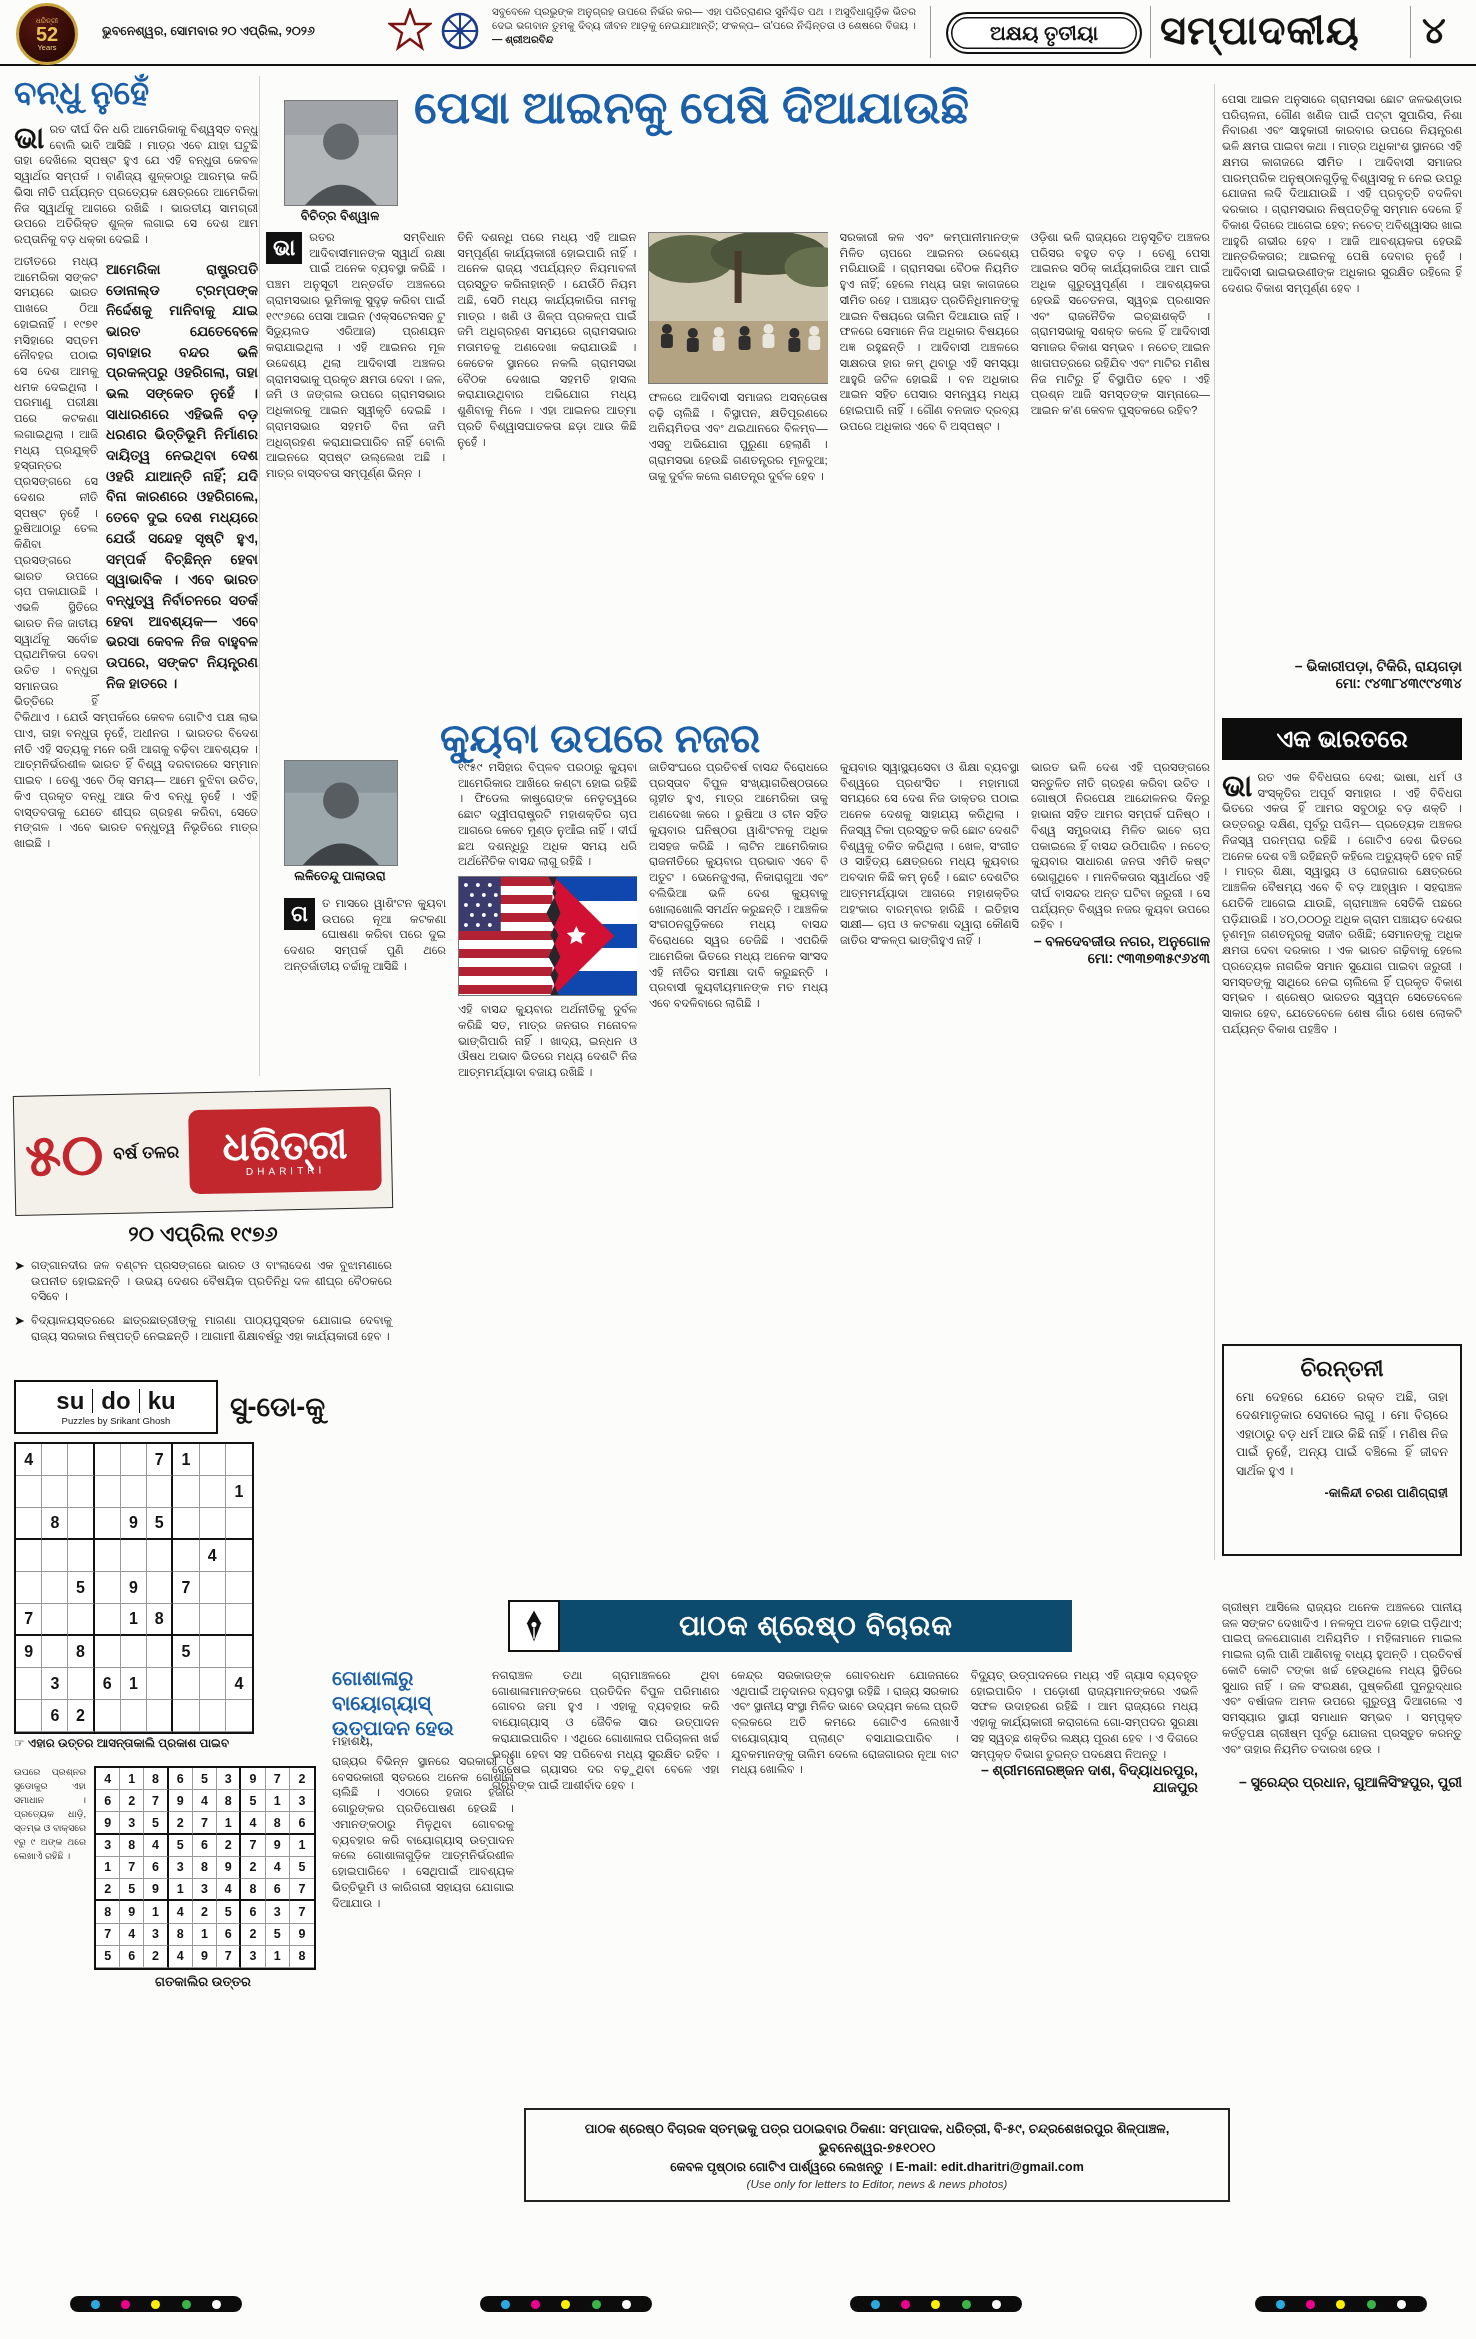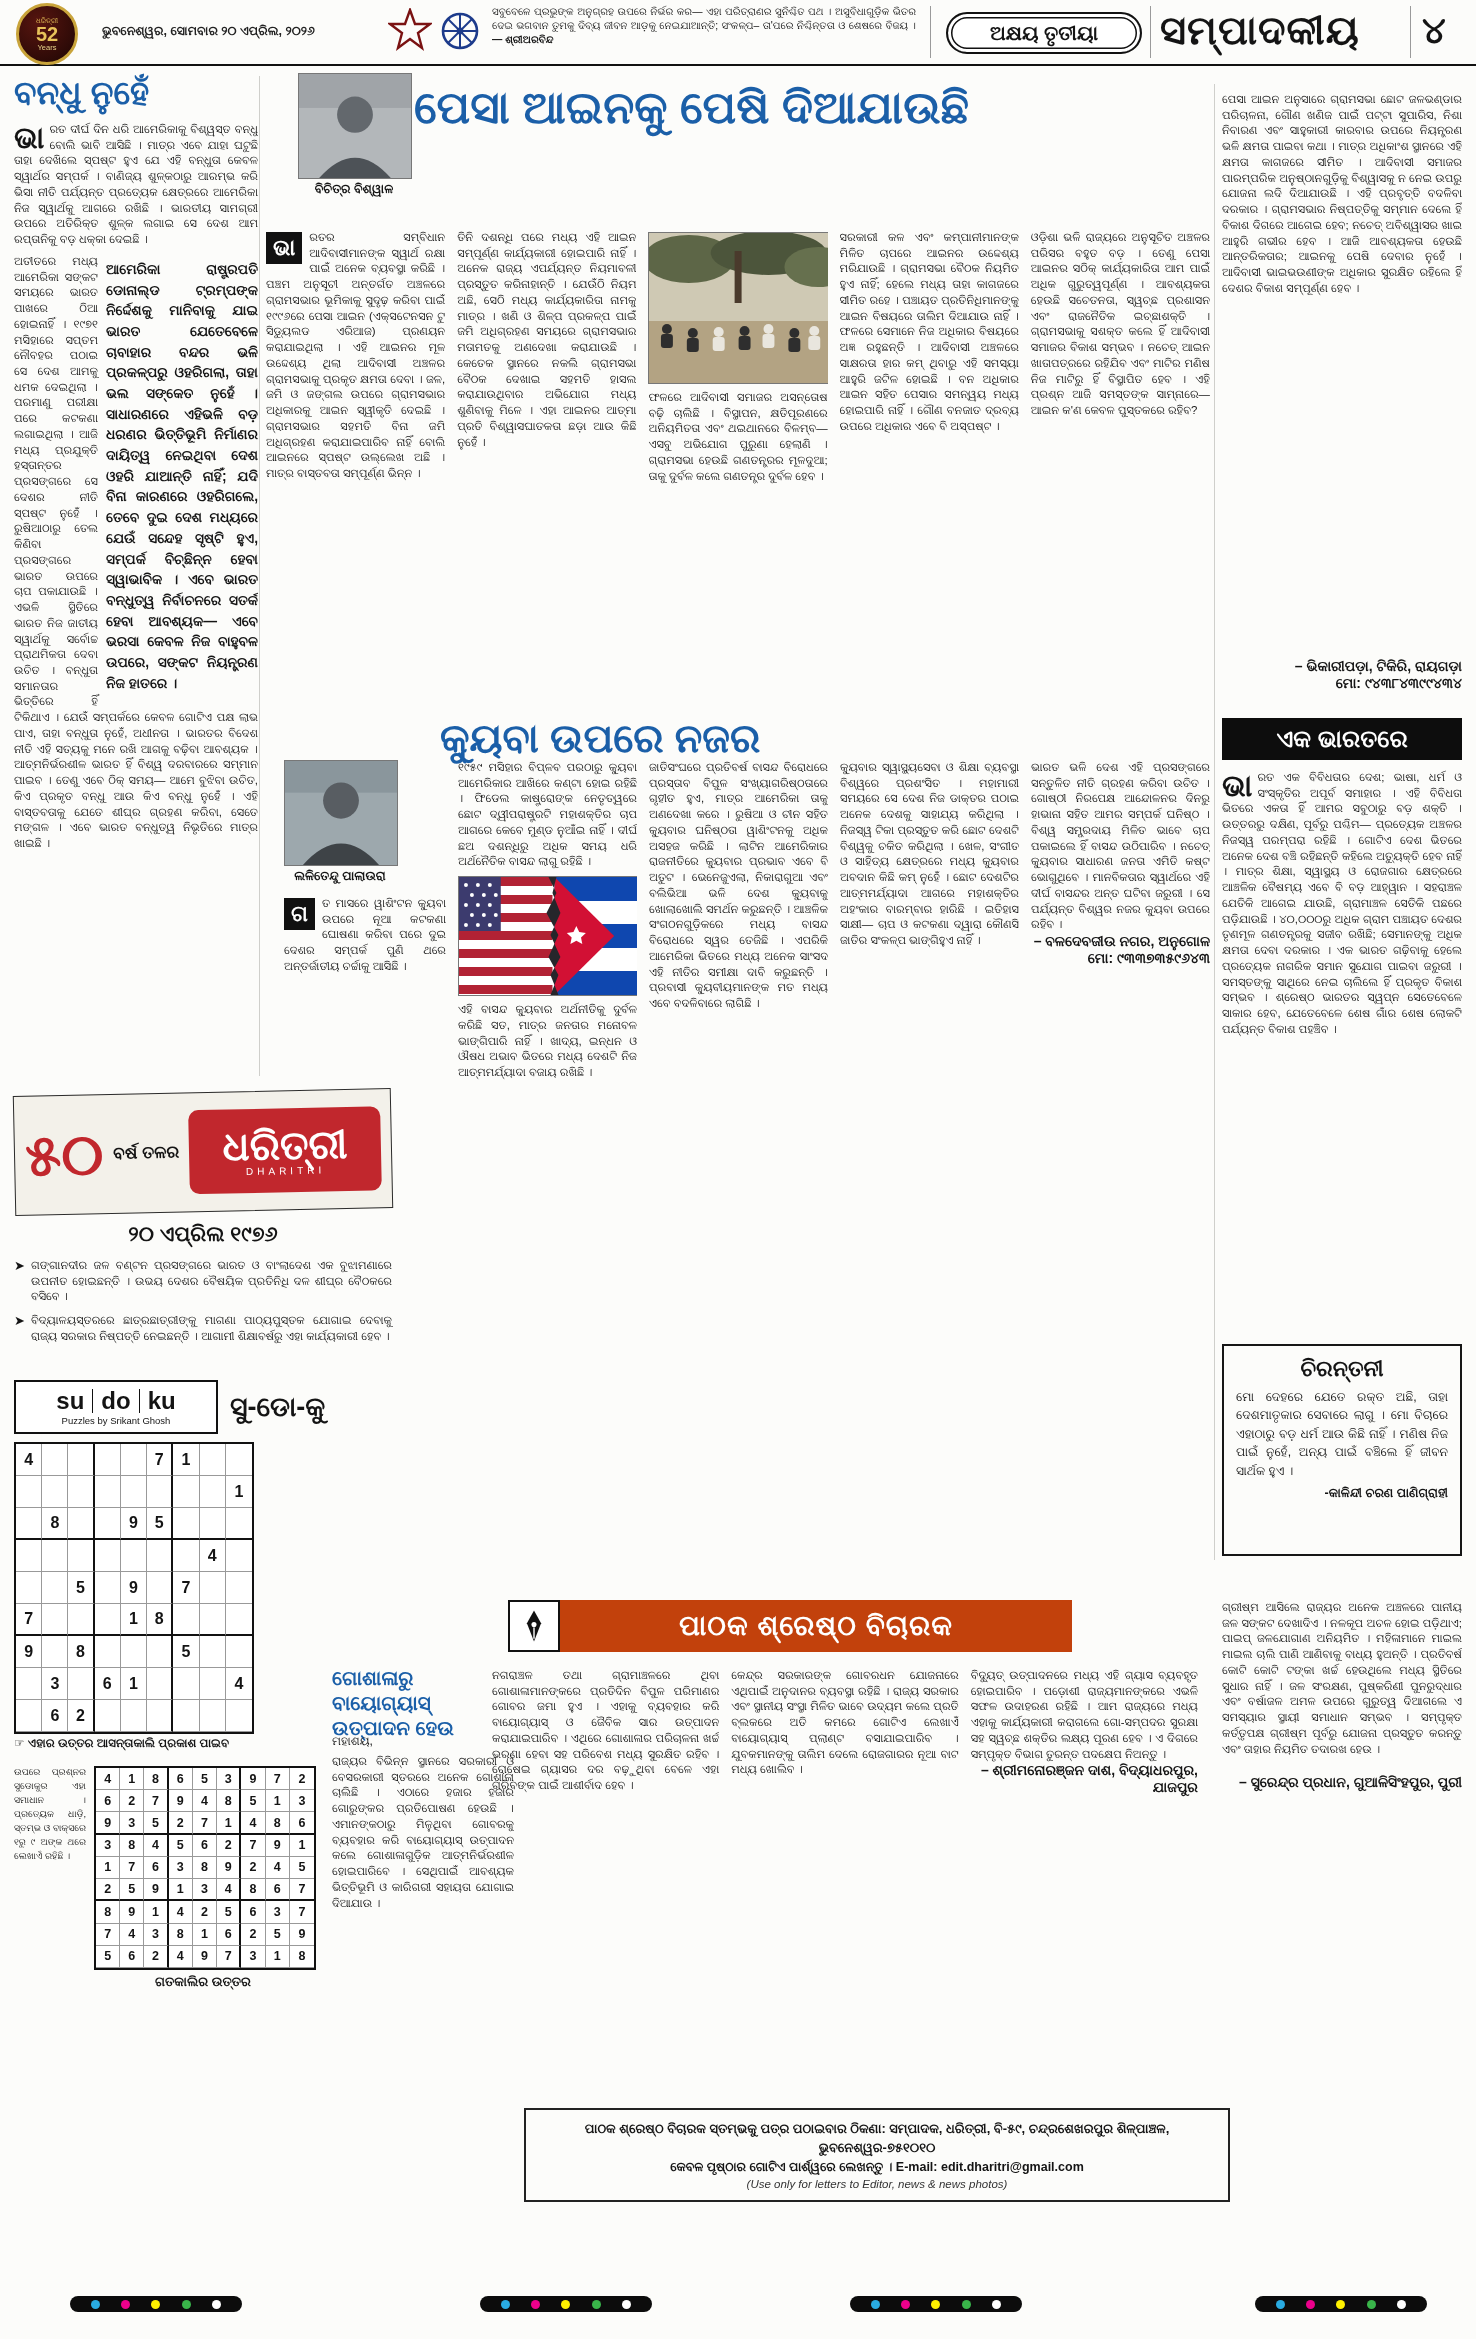--- a/index.html
+++ b/index.html
@@ -87,21 +87,21 @@
   #su-solution .su-cell{font-size:12.5px;}
   .su-cell:nth-child(9n){border-right:none;}
   .su-cell.br{border-right:2.2px solid #111;}
   .su-cell.bb{border-bottom:2.2px solid #111;}
   .su-note{left:14px;top:1736px;width:378px;font-size:11.8px;font-weight:bold;}
   .su-instr{left:14px;top:1766px;width:72px;height:200px;font-size:9.3px;line-height:1.5;text-align:justify;overflow:hidden;}
   .su-caption{left:94px;top:1974px;width:218px;text-align:center;font-size:13px;font-weight:bold;}
 
   
   .pen-box{left:508px;top:1600px;width:52px;height:52px;border:2px solid #111;background:#fff;display:flex;align-items:center;justify-content:center;box-sizing:border-box;}
-  .letters-banner{left:560px;top:1600px;width:512px;height:52px;background:#c2410c;color:#fff;display:flex;align-items:center;justify-content:center;
+  .letters-banner{left:560px;top:1600px;width:512px;height:52px;background:#0c4a6e;color:#fff;display:flex;align-items:center;justify-content:center;
     font-size:28px;font-weight:bold;letter-spacing:1px;}
   .letter-headline{left:332px;top:1666px;width:182px;font-size:20px;font-weight:bold;color:#1b5fa8;line-height:1.25;}
   .salutation{left:332px;top:1734px;font-size:12px;font-weight:normal;}
   .addr-box{left:524px;top:2108px;width:706px;border:2px solid #222;box-sizing:border-box;padding:10px 14px;text-align:center;background:#fcfcfa;}
   .addr1{font-size:13px;font-weight:bold;line-height:1.45;}
   .addr2{font-size:12.5px;font-weight:bold;line-height:1.5;}
   .addr3{font-size:11.5px;font-style:italic;color:#333;margin-top:2px;}
 
   
   .reg-strip{position:absolute;top:2296px;width:172px;height:16px;background:#0c0c0c;border-radius:8px;
@@ -159,21 +159,21 @@
 
   <div class="abs ed-title">ବନ୍ଧୁ ନୁହେଁ</div>
   <div class="abs ed-body clip">
     <p class="bt" style="margin:0 0 6px 0;">
       <span class="dropcap">ଭା</span><span>ରତ ଦୀର୍ଘ ଦିନ ଧରି ଆମେରିକାକୁ ବିଶ୍ୱସ୍ତ ବନ୍ଧୁ ବୋଲି ଭାବି ଆସିଛି । ମାତ୍ର ଏବେ ଯାହା ଘଟୁଛି ତାହା ଦେଖିଲେ ସ୍ପଷ୍ଟ ହୁଏ ଯେ ଏହି ବନ୍ଧୁତା କେବଳ ସ୍ୱାର୍ଥର ସମ୍ପର୍କ । ବାଣିଜ୍ୟ ଶୁଳ୍କଠାରୁ ଆରମ୍ଭ କରି ଭିସା ନୀତି ପର୍ଯ୍ୟନ୍ତ ପ୍ରତ୍ୟେକ କ୍ଷେତ୍ରରେ ଆମେରିକା ନିଜ ସ୍ୱାର୍ଥକୁ ଆଗରେ ରଖିଛି । ଭାରତୀୟ ସାମଗ୍ରୀ ଉପରେ ଅତିରିକ୍ତ ଶୁଳ୍କ ଲଗାଇ ସେ ଦେଶ ଆମ ରପ୍ତାନିକୁ ବଡ଼ ଧକ୍କା ଦେଇଛି ।</span>
     </p>
     <div class="pullquote">ଆମେରିକା ରାଷ୍ଟ୍ରପତି ଡୋନାଲ୍ଡ ଟ୍ରମ୍ପଙ୍କ ନିର୍ଦ୍ଦେଶକୁ ମାନିବାକୁ ଯାଇ ଭାରତ ଯେତେବେଳେ ଚାବାହାର ବନ୍ଦର ଭଳି ପ୍ରକଳ୍ପରୁ ଓହରିଗଲା, ତାହା ଭଲ ସଙ୍କେତ ନୁହେଁ । ସାଧାରଣରେ ଏହିଭଳି ବଡ଼ ଧରଣର ଭିତ୍ତିଭୂମି ନିର୍ମାଣର ଦାୟିତ୍ୱ ନେଇଥିବା ଦେଶ ଓହରି ଯାଆନ୍ତି ନାହିଁ; ଯଦି ବିନା କାରଣରେ ଓହରିଗଲେ, ତେବେ ଦୁଇ ଦେଶ ମଧ୍ୟରେ ଯେଉଁ ସନ୍ଦେହ ସୃଷ୍ଟି ହୁଏ, ସମ୍ପର୍କ ବିଚ୍ଛିନ୍ନ ହେବା ସ୍ୱାଭାବିକ । ଏବେ ଭାରତ ବନ୍ଧୁତ୍ୱ ନିର୍ବାଚନରେ ସତର୍କ ହେବା ଆବଶ୍ୟକ— ଏବେ ଭରସା କେବଳ ନିଜ ବାହୁବଳ ଉପରେ, ସଙ୍କଟ ନିୟନ୍ତ୍ରଣ ନିଜ ହାତରେ ।</div>
     <p class="bt" style="margin:0;">ଅତୀତରେ ମଧ୍ୟ ଆମେରିକା ସଙ୍କଟ ସମୟରେ ଭାରତ ପାଖରେ ଠିଆ ହୋଇନାହିଁ । ୧୯୭୧ ମସିହାରେ ସପ୍ତମ ନୌବହର ପଠାଇ ସେ ଦେଶ ଆମକୁ ଧମକ ଦେଇଥିଲା । ପରମାଣୁ ପରୀକ୍ଷା ପରେ କଟକଣା ଲଗାଇଥିଲା । ଆଜି ମଧ୍ୟ ପ୍ରଯୁକ୍ତି ହସ୍ତାନ୍ତର ପ୍ରସଙ୍ଗରେ ସେ ଦେଶର ନୀତି ସ୍ପଷ୍ଟ ନୁହେଁ । ରୁଷିଆଠାରୁ ତେଲ କିଣିବା ପ୍ରସଙ୍ଗରେ ଭାରତ ଉପରେ ଚାପ ପକାଯାଉଛି । ଏଭଳି ସ୍ଥିତିରେ ଭାରତ ନିଜ ଜାତୀୟ ସ୍ୱାର୍ଥକୁ ସର୍ବୋଚ୍ଚ ପ୍ରାଥମିକତା ଦେବା ଉଚିତ । ବନ୍ଧୁତା ସମାନତାର ଭିତ୍ତିରେ ହିଁ ଟିକିଥାଏ । ଯେଉଁ ସମ୍ପର୍କରେ କେବଳ ଗୋଟିଏ ପକ୍ଷ ଲାଭ ପାଏ, ତାହା ବନ୍ଧୁତା ନୁହେଁ, ଅଧୀନତା । ଭାରତର ବିଦେଶ ନୀତି ଏହି ସତ୍ୟକୁ ମନେ ରଖି ଆଗକୁ ବଢ଼ିବା ଆବଶ୍ୟକ । ଆତ୍ମନିର୍ଭରଶୀଳ ଭାରତ ହିଁ ବିଶ୍ୱ ଦରବାରରେ ସମ୍ମାନ ପାଇବ । ତେଣୁ ଏବେ ଠିକ୍ ସମୟ— ଆମେ ବୁଝିବା ଉଚିତ, କିଏ ପ୍ରକୃତ ବନ୍ଧୁ ଆଉ କିଏ ବନ୍ଧୁ ନୁହେଁ । ଏହି ବାସ୍ତବତାକୁ ଯେତେ ଶୀଘ୍ର ଗ୍ରହଣ କରିବା, ସେତେ ମଙ୍ଗଳ । ଏବେ ଭାରତ ବନ୍ଧୁତ୍ୱ ନିଭୃତିରେ ମାତ୍ର ଖାଇଛି ।</p>
   </div>
 
-  <div class="abs" style="left:284px;top:73px;margin-left:14px;">
+  <div class="abs" style="left:284px;top:100px;">
     <div class="portrait">
       <svg viewBox="0 0 100 92" preserveAspectRatio="none">
         <rect width="100" height="92" fill="#b3b7ba"></rect>
         <rect width="100" height="30" fill="#a0a4a8"></rect>
         <circle cx="50" cy="36" r="16" fill="#63686d"></circle>
         <path d="M18 92 Q50 56 82 92 Z" fill="#4d5257"></path>
       </svg>
     </div>
     <div class="author-name">ବିଚିତ୍ର ବିଶ୍ୱାଳ</div>
   </div>

